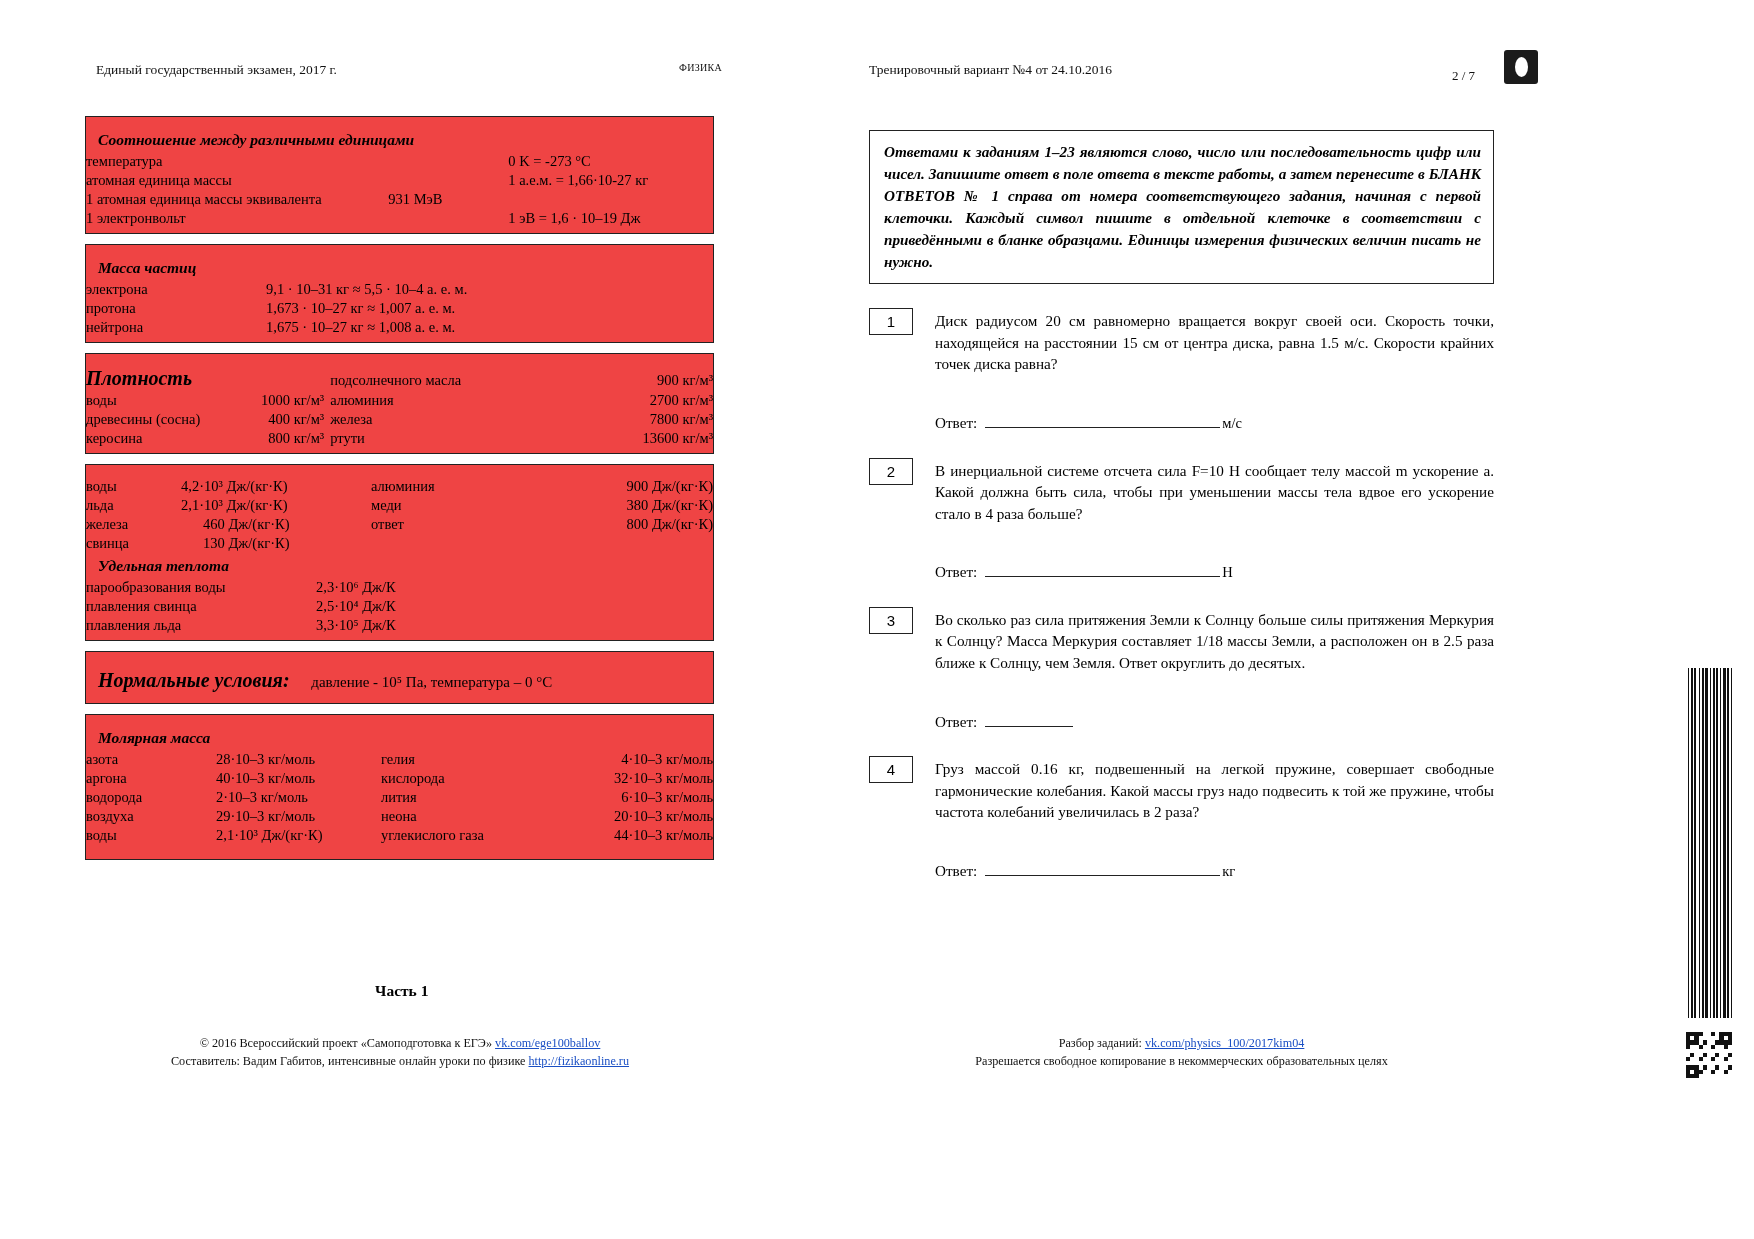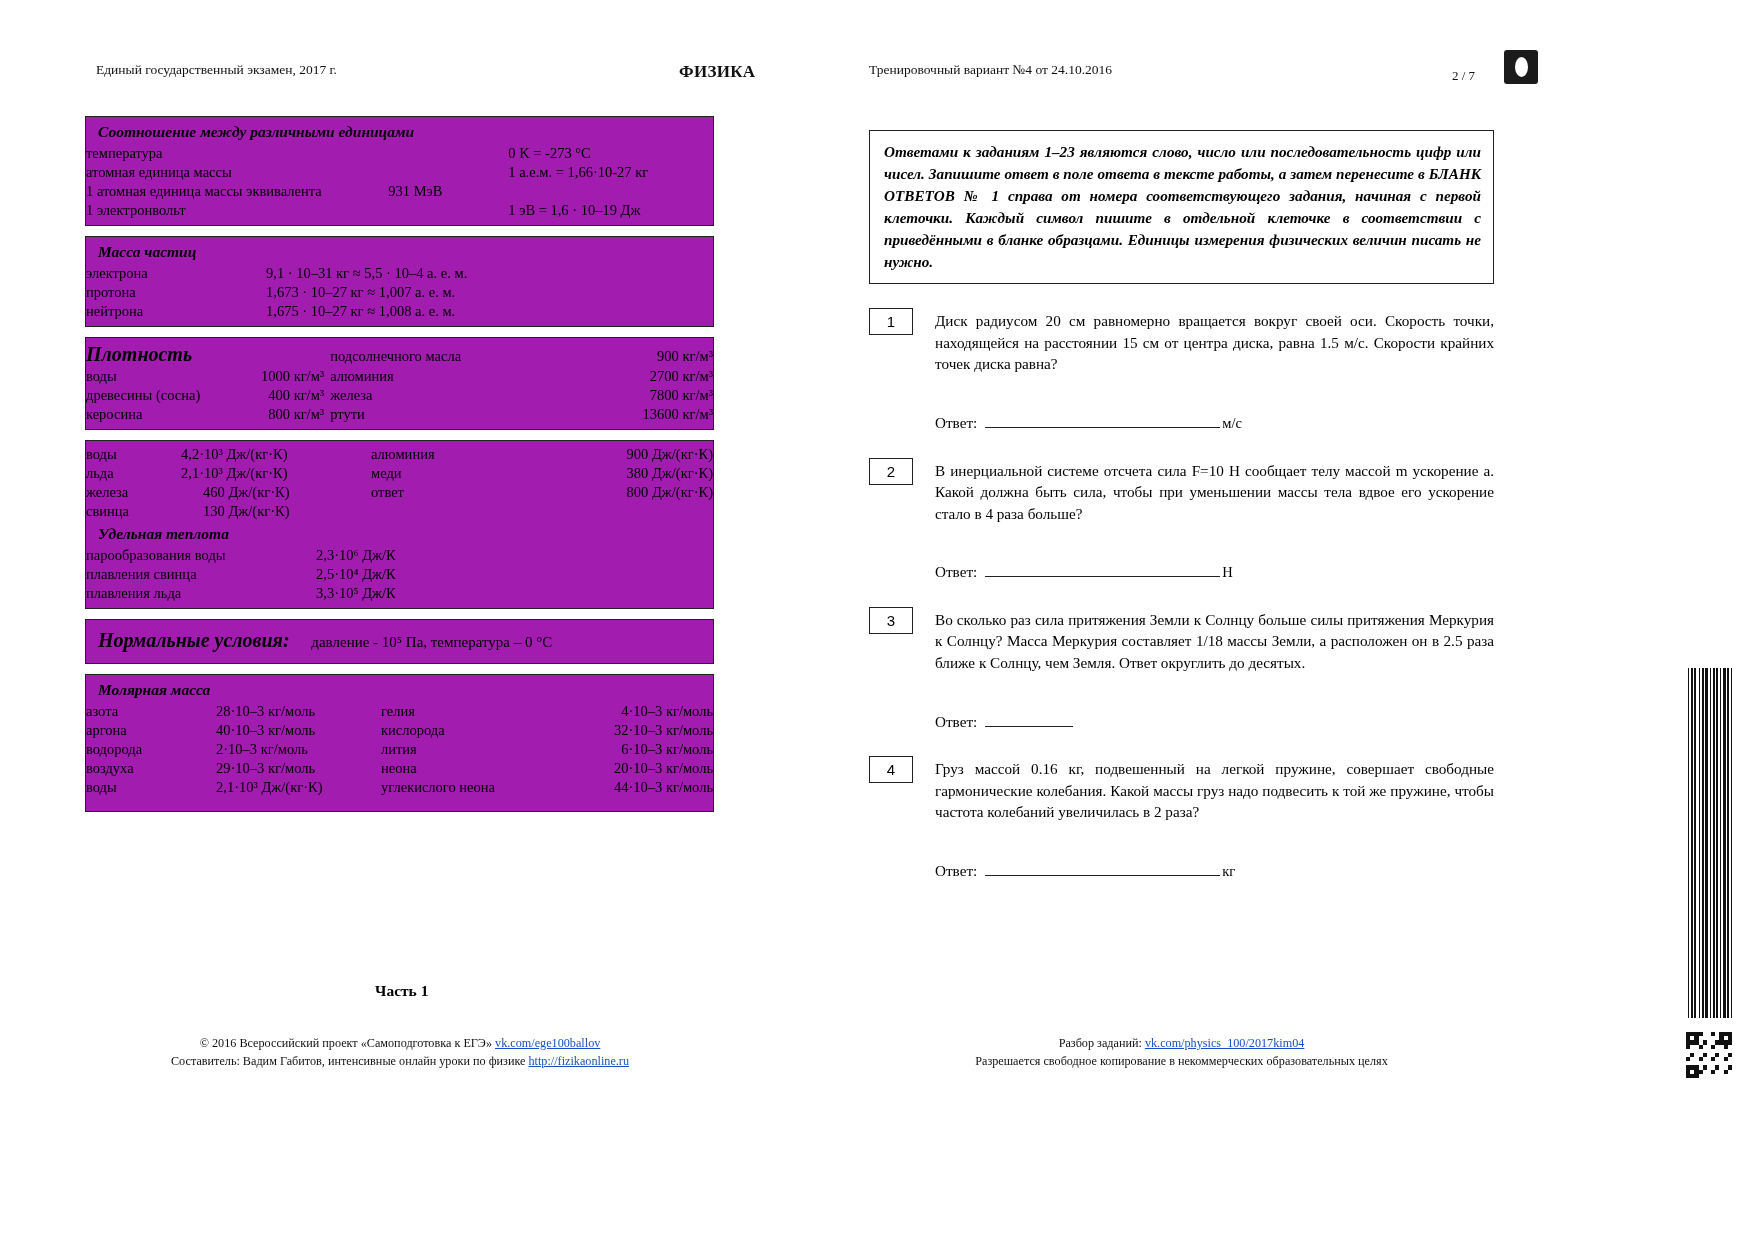--- a/index.html
+++ b/index.html
@@ -19,21 +19,21 @@
   }
   
   .hdr {
     position: absolute;
     top: 62px;
     font-size: 13.5px;
     color: #111;
     white-space: nowrap;
   }
   .hdr-left { left: 96px; }
-  .hdr-center { left: 679px; font-size: 17px; letter-spacing: .3px; font-weight: bold; }
+  .hdr-center { left: 679px; font-size: 10px; letter-spacing: .3px; }
   .hdr-right { left: 869px; }
   .hdr-page { left: 1452px; top: 68px; font-size: 13px; }
   .hdr-logo {
     position: absolute;
     left: 1504px;
     top: 50px;
     width: 34px;
     height: 34px;
     background: #1b1b1b;
     border-radius: 3px;
@@ -52,22 +52,22 @@
   
   .lcol {
     position: absolute;
     left: 85px;
     top: 116px;
     width: 629px;
   }
   .box {
     border: 1.4px solid #222;
     margin-bottom: 10px;
-    padding: 4px 0 5px 0;
-    background: #a21caf;
+    padding: 12px 0 5px 0;
+    background: #ef4444;
   }
   .box .bt {
     font-style: italic;
     font-weight: bold;
     font-size: 15.5px;
     padding: 2px 0 3px 12px;
   }
   .box .bt-inline {
     font-style: italic;
     font-weight: bold;
@@ -361,21 +361,21 @@
         </tr>
         <tr>
           <td class="lab">воздуха</td>
           <td>29·10–3 кг/моль</td>
           <td class="lab2">неона</td>
           <td class="val-r">20·10–3 кг/моль</td>
         </tr>
         <tr>
           <td class="lab">воды</td>
           <td>2,1·10³ Дж/(кг·К)</td>
-          <td class="lab2">углекислого неона</td>
+          <td class="lab2">углекислого газа</td>
           <td class="val-r">44·10–3 кг/моль</td>
         </tr>
       </tbody>
         </table>
     </div>
   </div>
 
   <div class="rcol">
 
     <div class="instr">Ответами к заданиям 1–23 являются слово, число или последовательность цифр или чисел. Запишите ответ в поле ответа в тексте работы, а затем перенесите в БЛАНК ОТВЕТОВ № 1 справа от номера соответствующего задания, начиная с первой клеточки. Каждый символ пишите в отдельной клеточке в соответствии с приведёнными в бланке образцами. Единицы измерения физических величин писать не нужно.</div>

